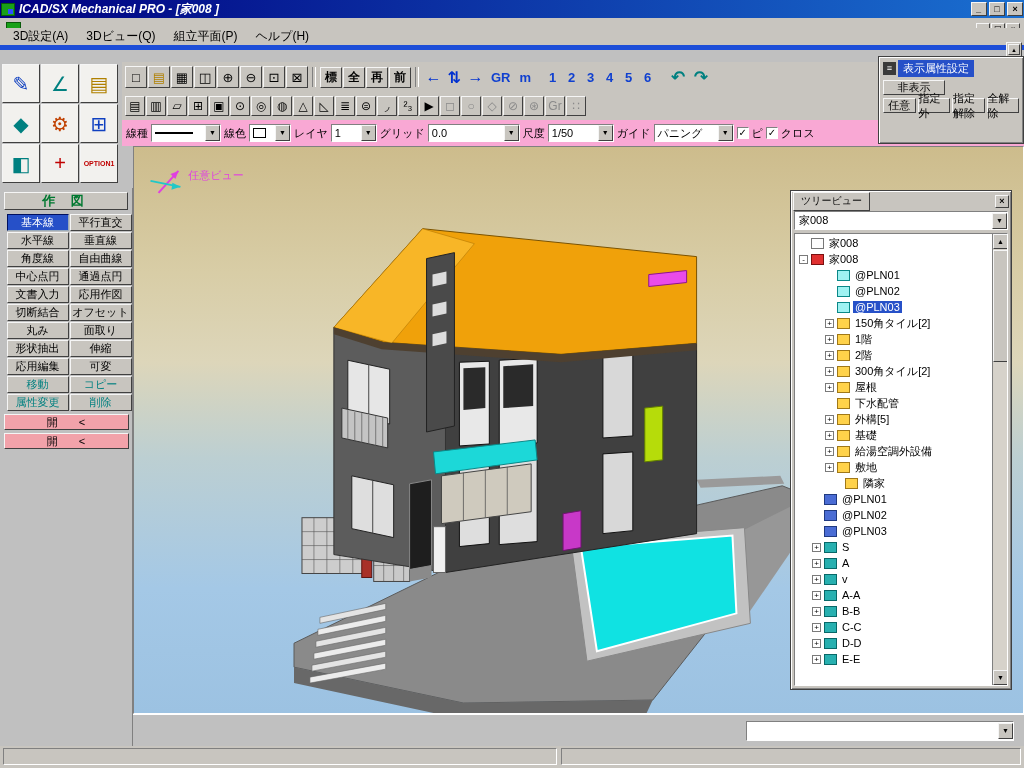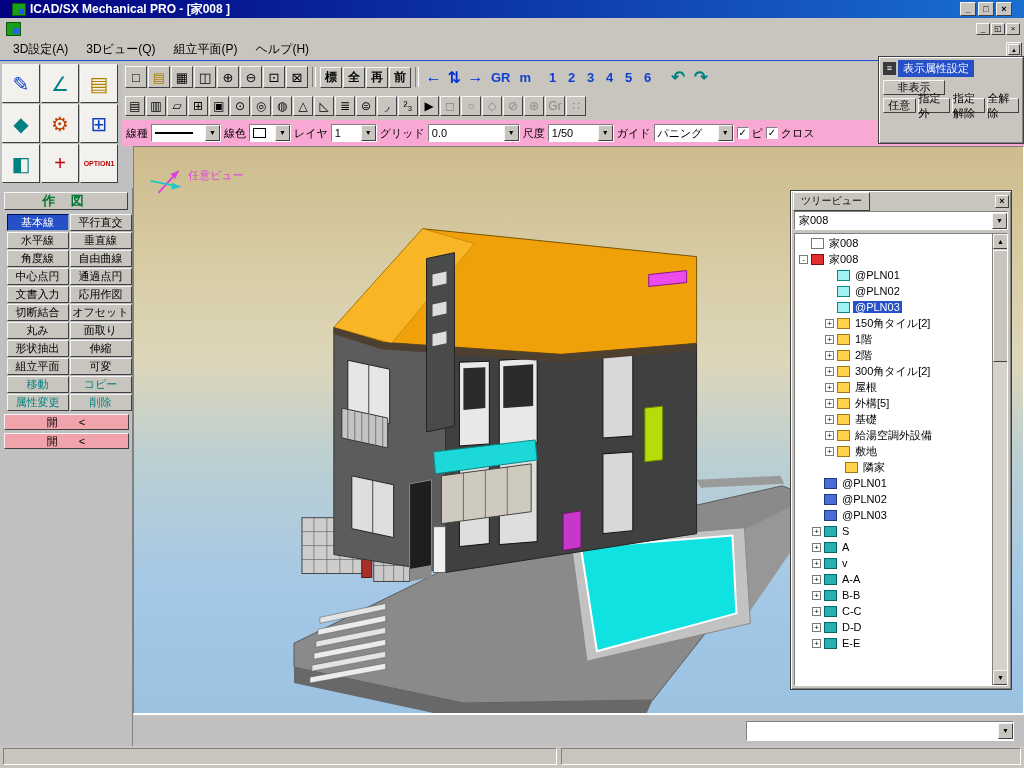--- a/index.html
+++ b/index.html
@@ -5,21 +5,21 @@
   * { margin:0; padding:0; box-sizing:border-box; }
   html,body { width:1024px; height:768px; overflow:hidden; }
   body { font-family:"Liberation Sans","DejaVu Sans",sans-serif; background:#c0c0c0; position:relative; font-size:12px; color:#000; }
 
   .out { border:1px solid; border-color:#f5f5f5 #404040 #404040 #f5f5f5; background:#c8c5bf; }
   .sunk{ border:1px solid; border-color:#808080 #fff #fff #808080; }
 
   
   .titlebar { position:absolute; left:0; top:0; width:1024px; height:18px;
     background:linear-gradient(90deg,#000080,#1a6fd0); display:flex; align-items:center;
-    padding:0 12px; color:#fff; font-weight:bold; font-size:12px; }
+    padding:0 1px; color:#fff; font-weight:bold; font-size:12px;font-style:italic; }
   .appicon { width:14px; height:13px; background:#18a018; border:1px solid #0a5a0a; margin-right:4px; position:relative; }
   .appicon::after{ content:""; position:absolute; right:1px; bottom:1px; width:5px; height:5px; background:#3050ff; }
   .title { flex:1; white-space:nowrap; overflow:hidden; }
   .winbtn { width:16px; height:14px; margin-left:2px; font-size:9px; line-height:12px; text-align:center;
     color:#000; font-weight:bold; display:inline-block; }
 
   
   .menubar { position:absolute; left:0; width:1024px; height:22px; background:#c8c5bf;
     display:flex; align-items:center; padding:0 4px; font-size:12px; }
   .mitem { padding:2px 9px 3px 9px; white-space:nowrap; }
@@ -140,21 +140,21 @@
 
 <div class="menubar" style="top:18px">
   <span class="appicon16"></span>
   <span class="mdictrl">
     <span class="mdibtn out">_</span>
     <span class="mdibtn out">◱</span>
     <span class="mdibtn out">×</span>
   </span>
 </div>
 
-<div class="menubar" style="top:39px; border-bottom:1px solid #1d4ed8">
+<div class="menubar" style="top:28px; border-bottom:5px solid #1d4ed8">
   <span style="display:flex">
       <span class="mitem">3D設定(A)</span>
       <span class="mitem">3Dビュー(Q)</span>
       <span class="mitem">組立平面(P)</span>
       <span class="mitem">ヘルプ(H)</span>
     </span>
 </div>
 
 <div id="cornerctrl" class="out">
   <span class="cbtn out">▲</span>
@@ -295,21 +295,21 @@
       <div class="sbtn out">中心点円</div>
       <div class="sbtn out">通過点円</div>
       <div class="sbtn out">文書入力</div>
       <div class="sbtn out">応用作図</div>
       <div class="sbtn out">切断結合</div>
       <div class="sbtn out">オフセット</div>
       <div class="sbtn out">丸み</div>
       <div class="sbtn out">面取り</div>
       <div class="sbtn out">形状抽出</div>
       <div class="sbtn out">伸縮</div>
-      <div class="sbtn out">組立平面</div>
+      <div class="sbtn out">応用編集</div>
       <div class="sbtn out">可変</div>
       <div class="sbtn out accent">移動</div>
       <div class="sbtn out accent">コピー</div>
       <div class="sbtn out accent">属性変更</div>
       <div class="sbtn out accent">削除</div>
     </div>
   <div class="openbtn out">開 &lt;</div>
   <div class="openbtn out">開 &lt;</div>
 </div>
 
@@ -468,20 +468,25 @@
           <span class="exp">+</span>
           <span class="ic ic-folder"></span>
           <span class="tlabel">300角タイル[2]</span>
         </div>
         <div class="trow" style="padding-left: 30px;">
           <span class="exp">+</span>
           <span class="ic ic-folder"></span>
           <span class="tlabel">屋根</span>
         </div>
         <div class="trow" style="padding-left: 30px;">
+          <span class="expsp"></span>
+          <span class="ic ic-folder"></span>
+          <span class="tlabel">下水配管</span>
+        </div>
+        <div class="trow" style="padding-left: 30px;">
           <span class="exp">+</span>
           <span class="ic ic-folder"></span>
           <span class="tlabel">外構[5]</span>
         </div>
         <div class="trow" style="padding-left: 30px;">
           <span class="exp">+</span>
           <span class="ic ic-folder"></span>
           <span class="tlabel">基礎</span>
         </div>
         <div class="trow" style="padding-left: 30px;">

